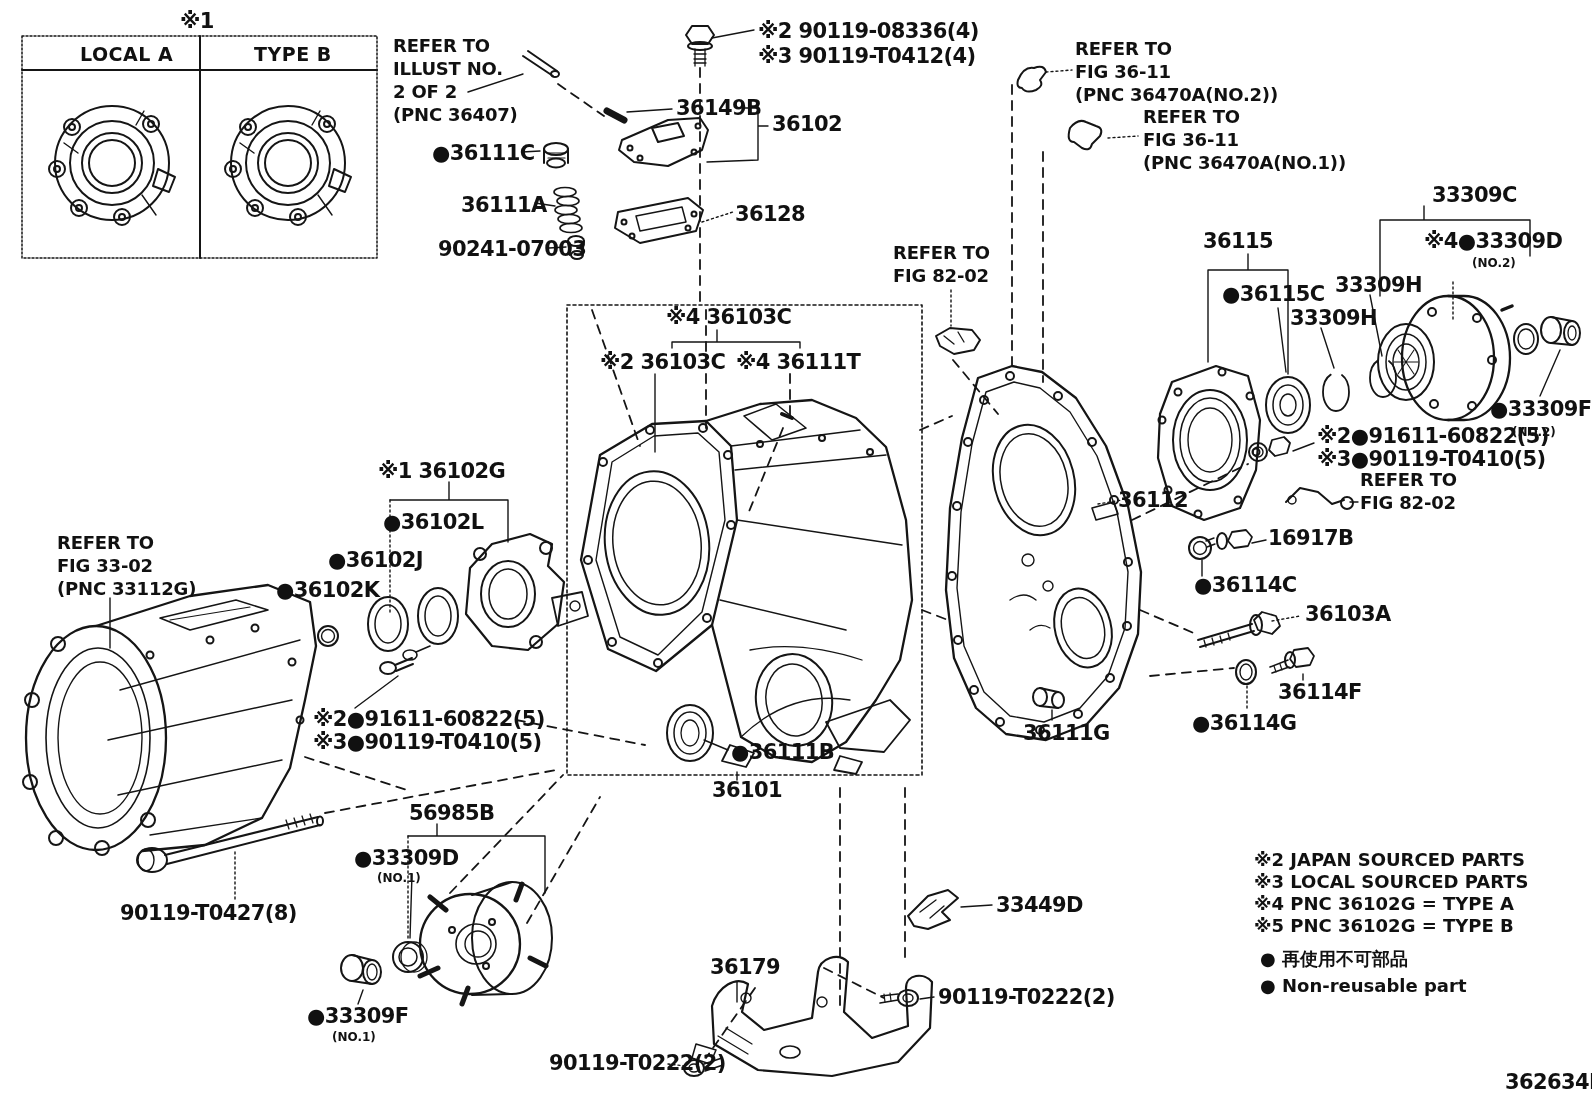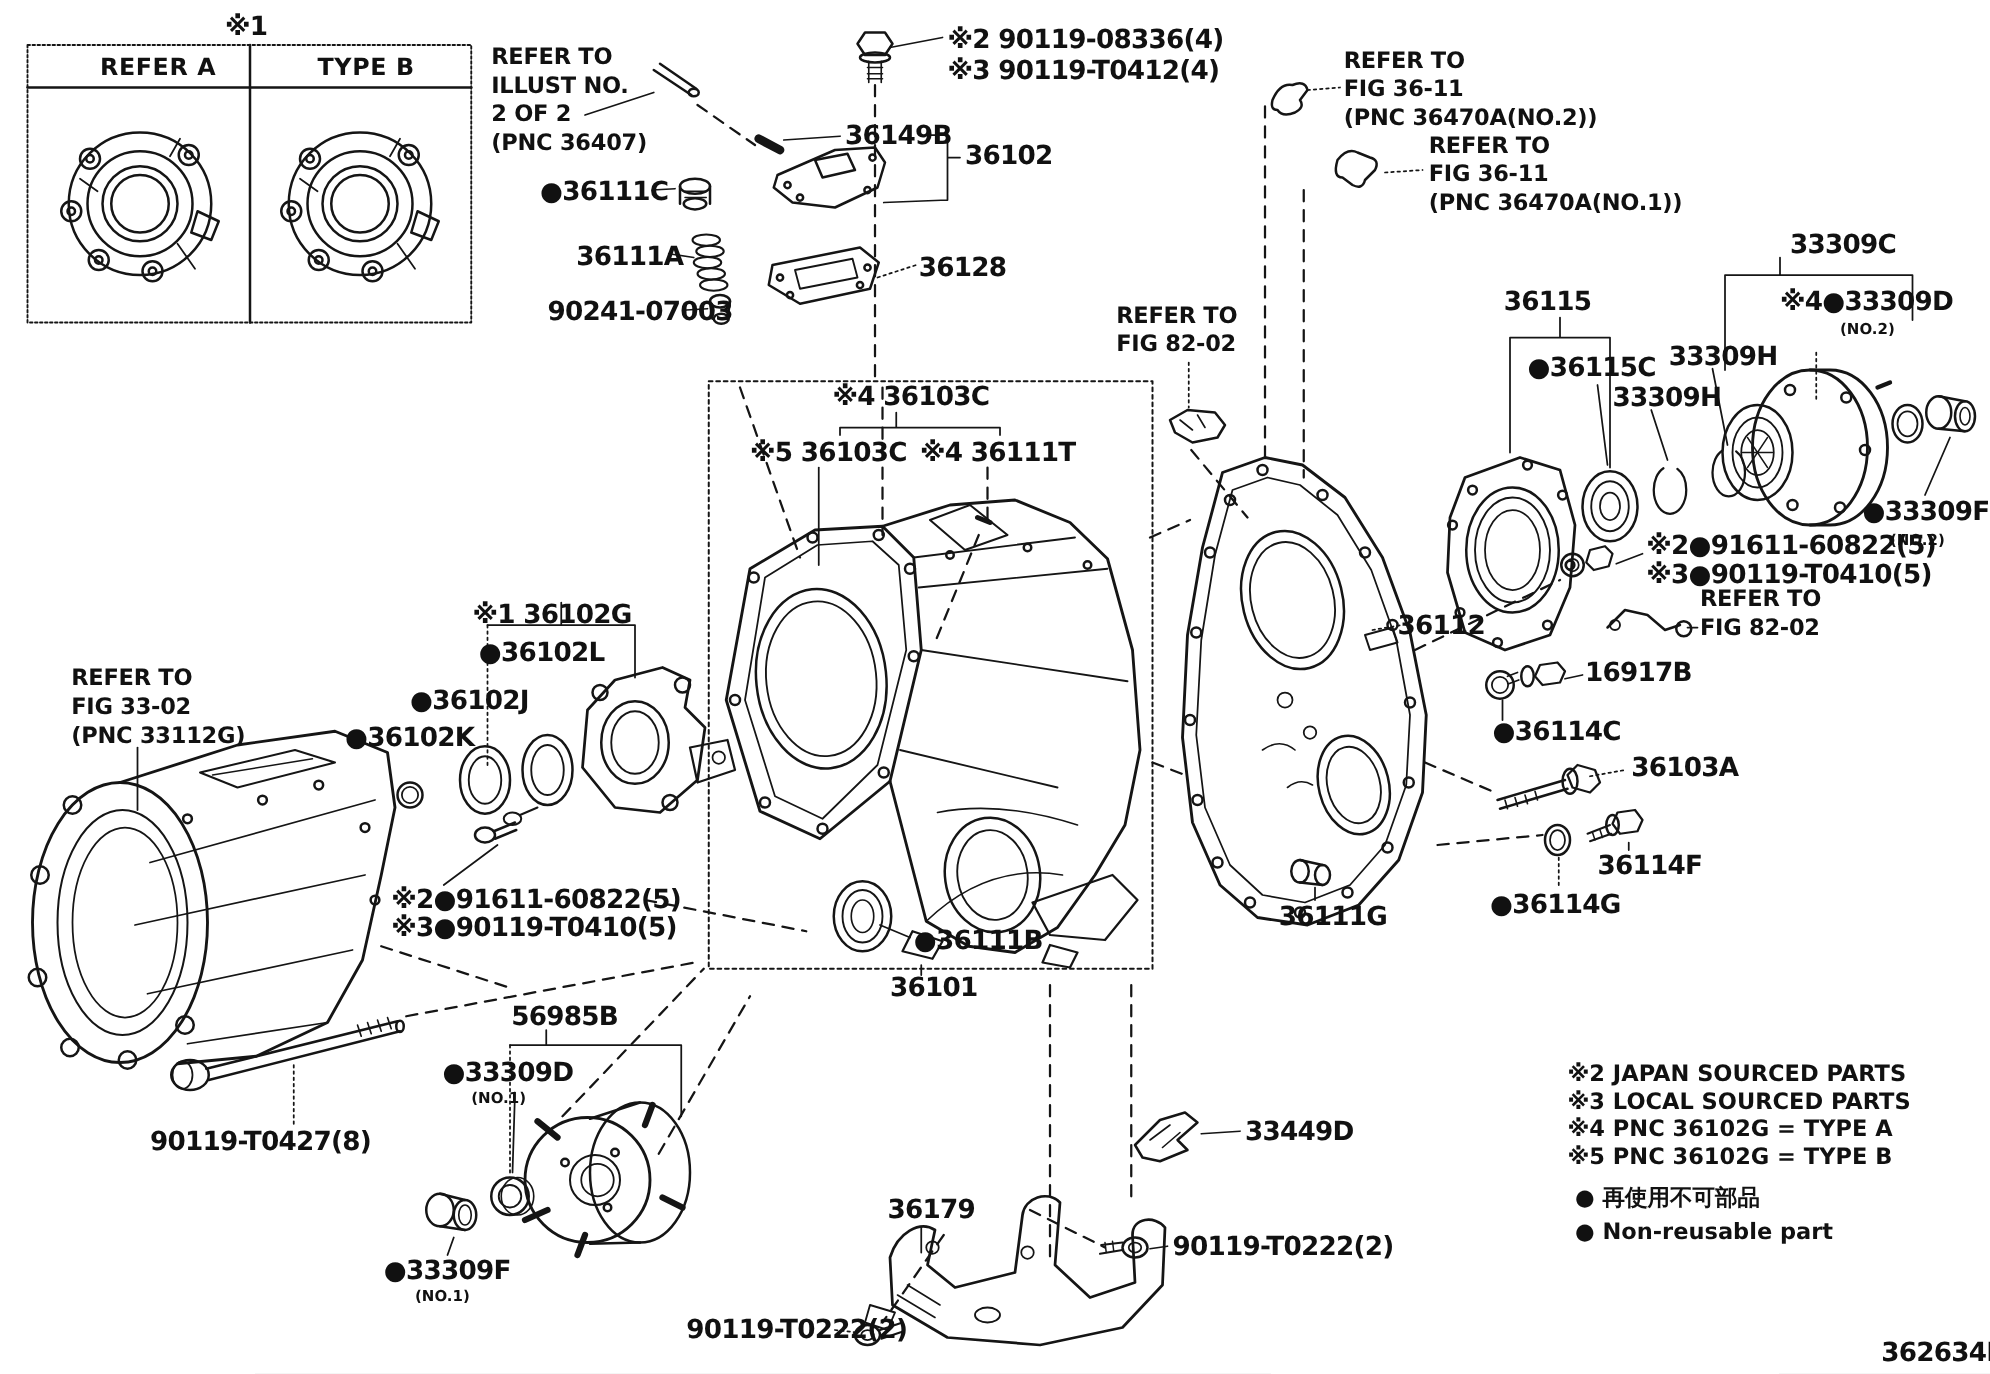--- a/index.html
+++ b/index.html
@@ -414,21 +414,21 @@
     <path d="M1132 520 L1248 464 M1140 610 L1196 634 M1150 676 L1234 668"></path>
   </g>
   <g>
     <path d="M782 414 l10 4" stroke-width="4"></path>
   </g>
 </g>
 </svg>
 
 <div id="label-layer">
       <div class="lbl" style="left: 180px; top: 10px;">※1</div>
-      <div class="lbl hdr" style="left: 80px; top: 44px;">REFER A</div>
+      <div class="lbl hdr" style="left: 80px; top: 44px;">LOCAL A</div>
       <div class="lbl hdr" style="left: 254px; top: 44px;">TYPE B</div>
       <div class="lbl ref" style="left: 393px; top: 34px;">REFER TO
 ILLUST NO.
 2 OF 2
 (PNC 36407)</div>
       <div class="lbl" style="left: 758px; top: 20px;">※2 90119-08336(4)</div>
       <div class="lbl" style="left: 758px; top: 45px;">※3 90119-T0412(4)</div>
       <div class="lbl ref" style="left: 1075px; top: 37px;">REFER TO
 FIG 36-11
 (PNC 36470A(NO.2))</div>
@@ -444,39 +444,39 @@
       <div class="lbl" style="left: 1432px; top: 184px;">33309C</div>
       <div class="lbl" style="left: 1424px; top: 230px;">※4●33309D</div>
       <div class="lbl sm" style="left: 1472px; top: 257px;">(NO.2)</div>
       <div class="lbl ref" style="left: 893px; top: 241px;">REFER TO
 FIG 82-02</div>
       <div class="lbl" style="left: 1203px; top: 230px;">36115</div>
       <div class="lbl" style="left: 1222px; top: 283px;">●36115C</div>
       <div class="lbl" style="left: 1335px; top: 274px;">33309H</div>
       <div class="lbl" style="left: 1290px; top: 307px;">33309H</div>
       <div class="lbl" style="left: 666px; top: 306px;">※4 36103C</div>
-      <div class="lbl" style="left: 600px; top: 351px;">※5 36103C</div>
+      <div class="lbl" style="left: 600px; top: 351px;">※2 36103C</div>
       <div class="lbl" style="left: 736px; top: 351px;">※4 36111T</div>
       <div class="lbl" style="left: 1317px; top: 425px;">※2●91611-60822(5)</div>
       <div class="lbl" style="left: 1317px; top: 448px;">※3●90119-T0410(5)</div>
       <div class="lbl ref" style="left: 1360px; top: 468px;">REFER TO
 FIG 82-02</div>
       <div class="lbl" style="left: 1490px; top: 398px;">●33309F</div>
       <div class="lbl sm" style="left: 1512px; top: 426px;">(NO.2)</div>
       <div class="lbl" style="left: 1118px; top: 489px;">36112</div>
       <div class="lbl" style="left: 1268px; top: 527px;">16917B</div>
       <div class="lbl" style="left: 1150px; top: 574px; margin-left: 44px;">●36114C</div>
       <div class="lbl" style="left: 1305px; top: 603px;">36103A</div>
       <div class="lbl" style="left: 1278px; top: 681px;">36114F</div>
       <div class="lbl" style="left: 1192px; top: 712px;">●36114G</div>
       <div class="lbl" style="left: 1023px; top: 722px;">36111G</div>
       <div class="lbl ref" style="left: 57px; top: 531px;">REFER TO
 FIG 33-02
 (PNC 33112G)</div>
-      <div class="lbl" style="left: 378px; top: 460px; margin-top: 20px;">※1 36102G</div>
+      <div class="lbl" style="left: 378px; top: 460px;">※1 36102G</div>
       <div class="lbl" style="left: 383px; top: 511px;">●36102L</div>
       <div class="lbl" style="left: 328px; top: 549px;">●36102J</div>
       <div class="lbl" style="left: 276px; top: 579px;">●36102K</div>
       <div class="lbl" style="left: 313px; top: 708px;">※2●91611-60822(5)</div>
       <div class="lbl" style="left: 313px; top: 731px;">※3●90119-T0410(5)</div>
       <div class="lbl" style="left: 731px; top: 741px;">●36111B</div>
       <div class="lbl" style="left: 712px; top: 779px;">36101</div>
       <div class="lbl" style="left: 409px; top: 802px;">56985B</div>
       <div class="lbl" style="left: 354px; top: 847px;">●33309D</div>
       <div class="lbl sm" style="left: 377px; top: 872px;">(NO.1)</div>

